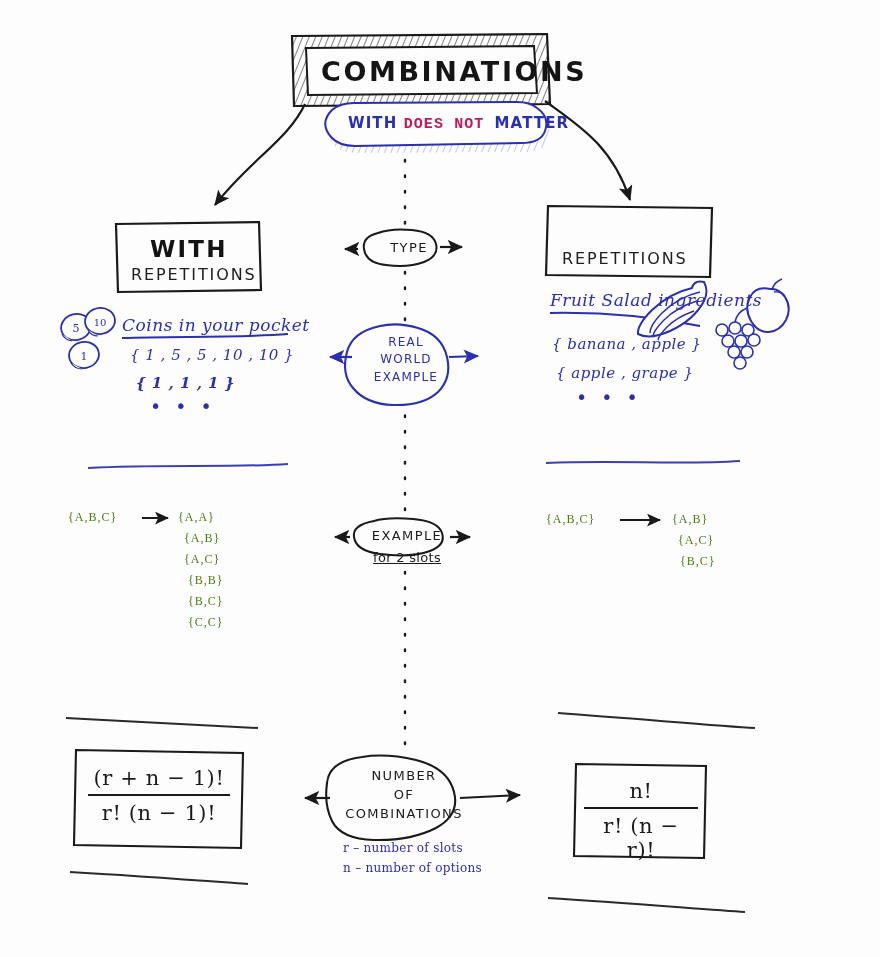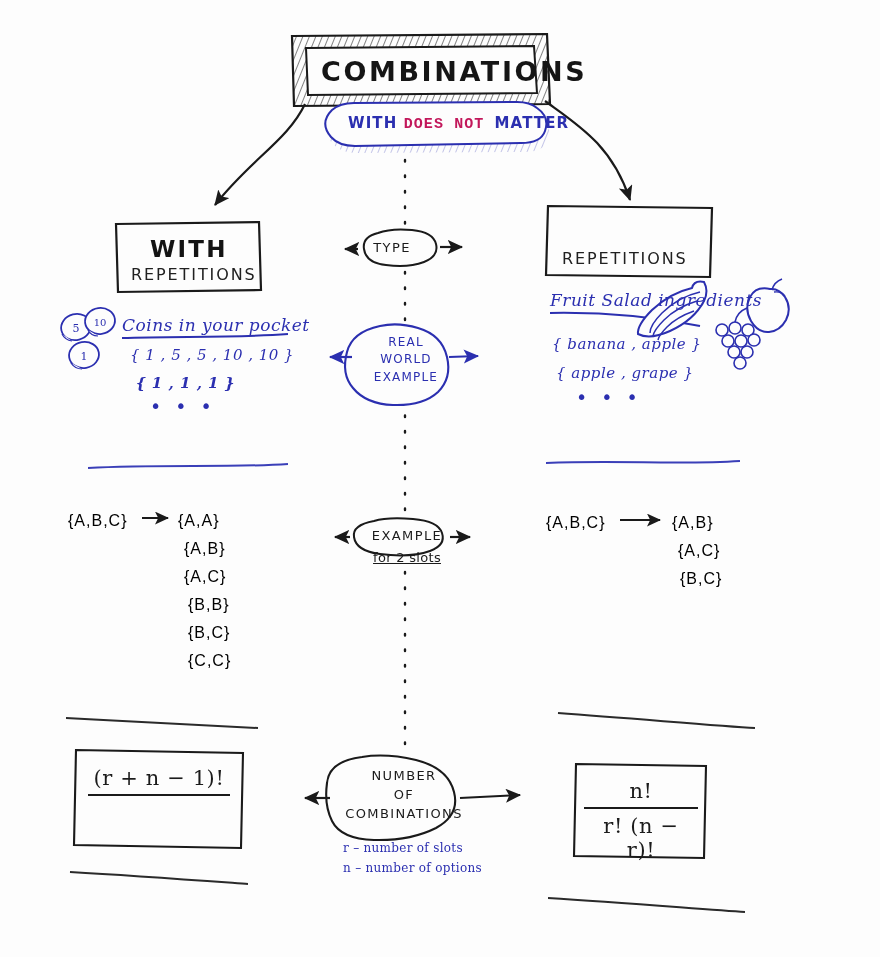--- a/index.html
+++ b/index.html
@@ -91,25 +91,25 @@
     font-style: italic;
     line-height: 1.55;
   }
   .rw-dots {
     font-size: 19px;
     color: #2b2fb0;
     letter-spacing: 4px;
   }
 
   .set-text {
-    font-size: 16px;
-    color: #000000;
+    font-size: 12px;
+    color: #4d7c0f;
     letter-spacing: 1px;
     line-height: 1.75;
-    font-family: Liberation Sans, sans-serif;
+    font-family: Liberation Serif, serif;
   }
 
   .legend-line {
     font-size: 12px;
     color: #2b2fb0;
     font-family: "DejaVu Serif", serif;
     letter-spacing: 0.3px;
     line-height: 1.7;
   }
 
@@ -259,21 +259,21 @@
 
   <div class="abs hand subtitle-text" style="left:348px; top:115px;">
     <span class="ink-blue">WITH </span><span class="ink-red">DOES NOT </span><span class="ink-blue">MATTER</span>
   </div>
 
   <div class="abs hand branch-title" style="left:150px; top:236px;">WITH</div>
   <div class="abs hand branch-sub" style="left:131px; top:266px;">REPETITIONS</div>
 
   <div class="abs hand branch-sub" style="left:562px; top:250px;">REPETITIONS</div>
 
-  <div class="abs hand node-text" style="left:361px; top:241px; width:62px;">TYPE</div>
+  <div class="abs hand node-text" style="left:378px; top:241px; width:62px;">TYPE</div>
 
   <div class="abs hand node-text-blue" style="left:364px; top:334px; width:84px;">
     <div>REAL</div>
     <div>WORLD</div>
     <div>EXAMPLE</div>
   </div>
 
   <div class="abs hand node-text" style="left:366px; top:529px; width:82px;">EXAMPLE</div>
   <div class="abs hand node-sub" style="left:360px; top:551px; width:94px;">for 2 slots</div>
 
@@ -312,20 +312,21 @@
   <div class="abs hand set-text" style="left:672px; top:509px; text-align:left;">
     <div>{A,B}</div>
     <div style="margin-left:6px">{A,C}</div>
     <div style="margin-left:8px">{B,C}</div>
   </div>
 
   <div class="abs formula" style="left:84px; top:766px; width:150px;">
     <span class="frac">
       <span class="num" style="display:block;">(r + n − 1)!</span>
       <span class="bar" style="display:block;"></span>
+      <span class="den" style="display:block;">r! (n − 1)!</span>
     </span>
   </div>
 
   <div class="abs formula" style="left:584px; top:779px; width:114px;">
     <span class="frac">
       <span class="num" style="display:block;">n!</span>
       <span class="bar" style="display:block;"></span>
       <span class="den" style="display:block;">r! (n − r)!</span>
     </span>
   </div>

